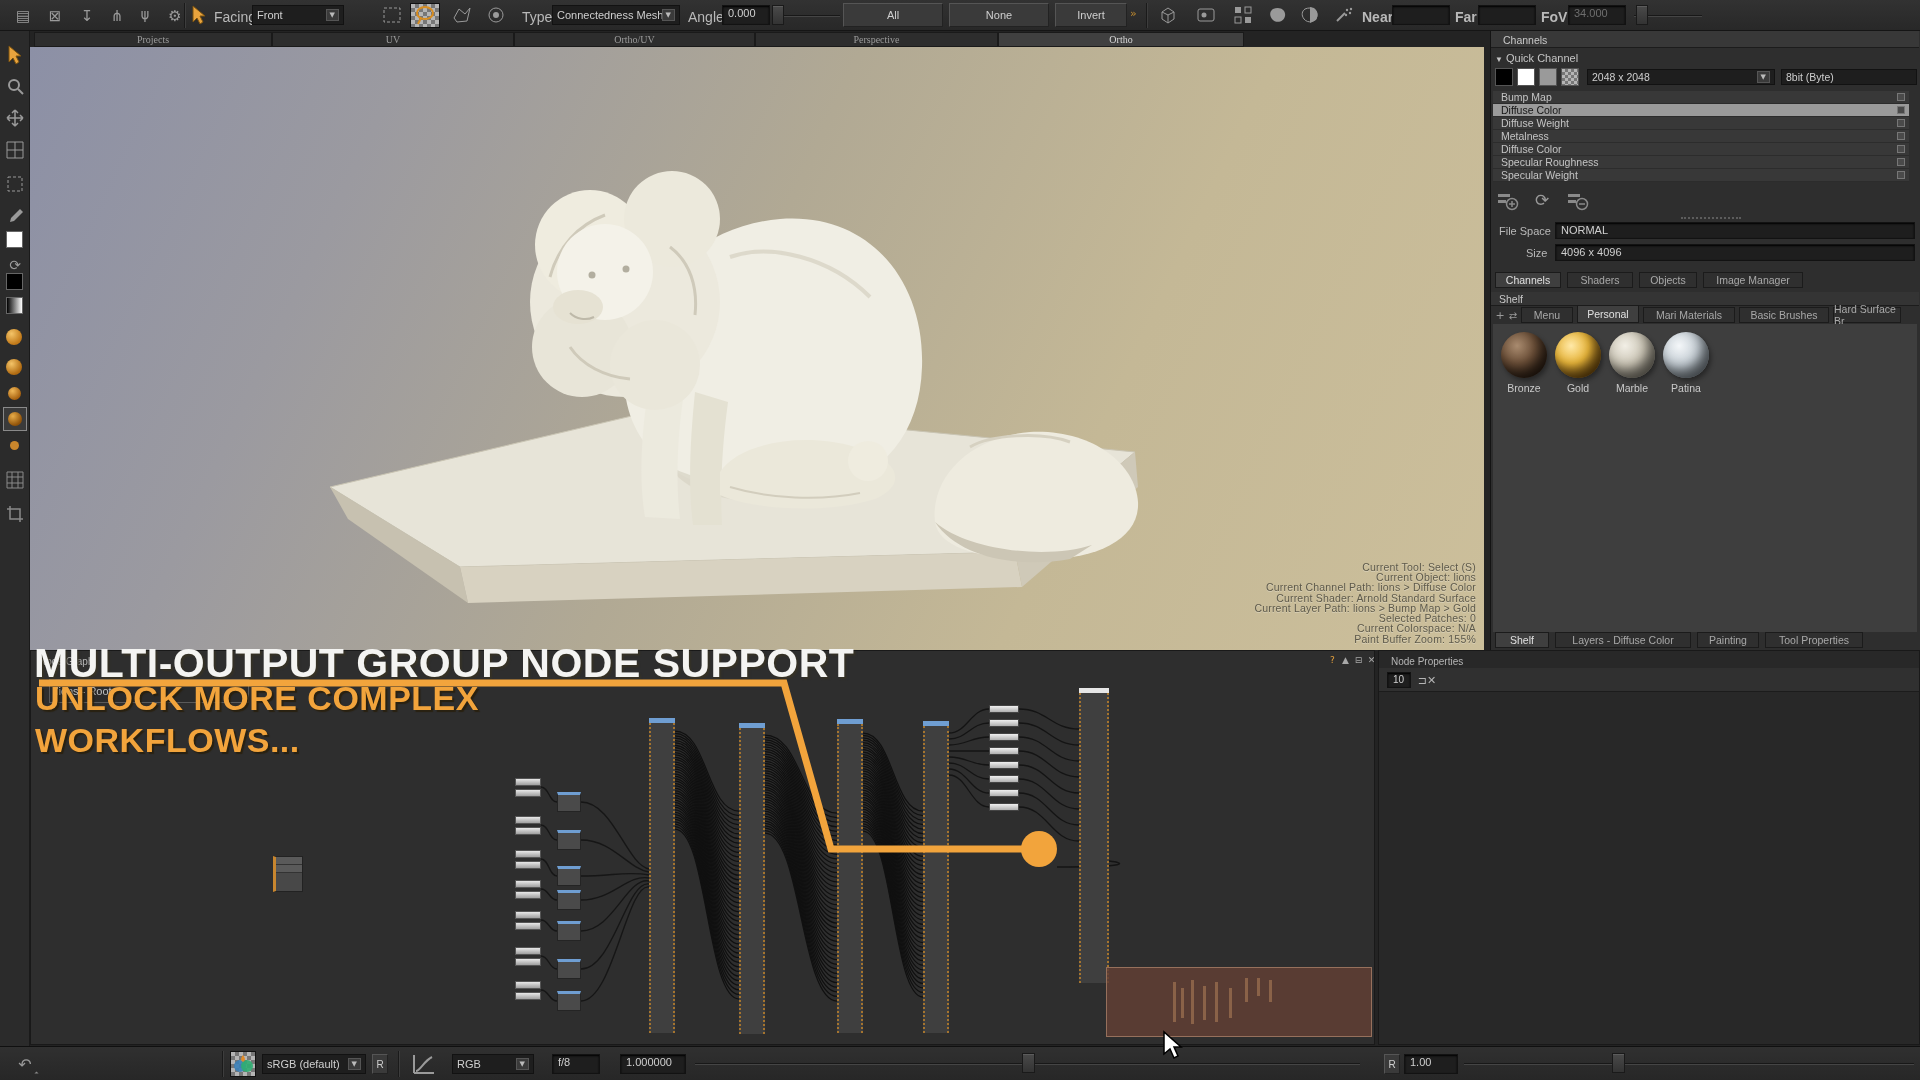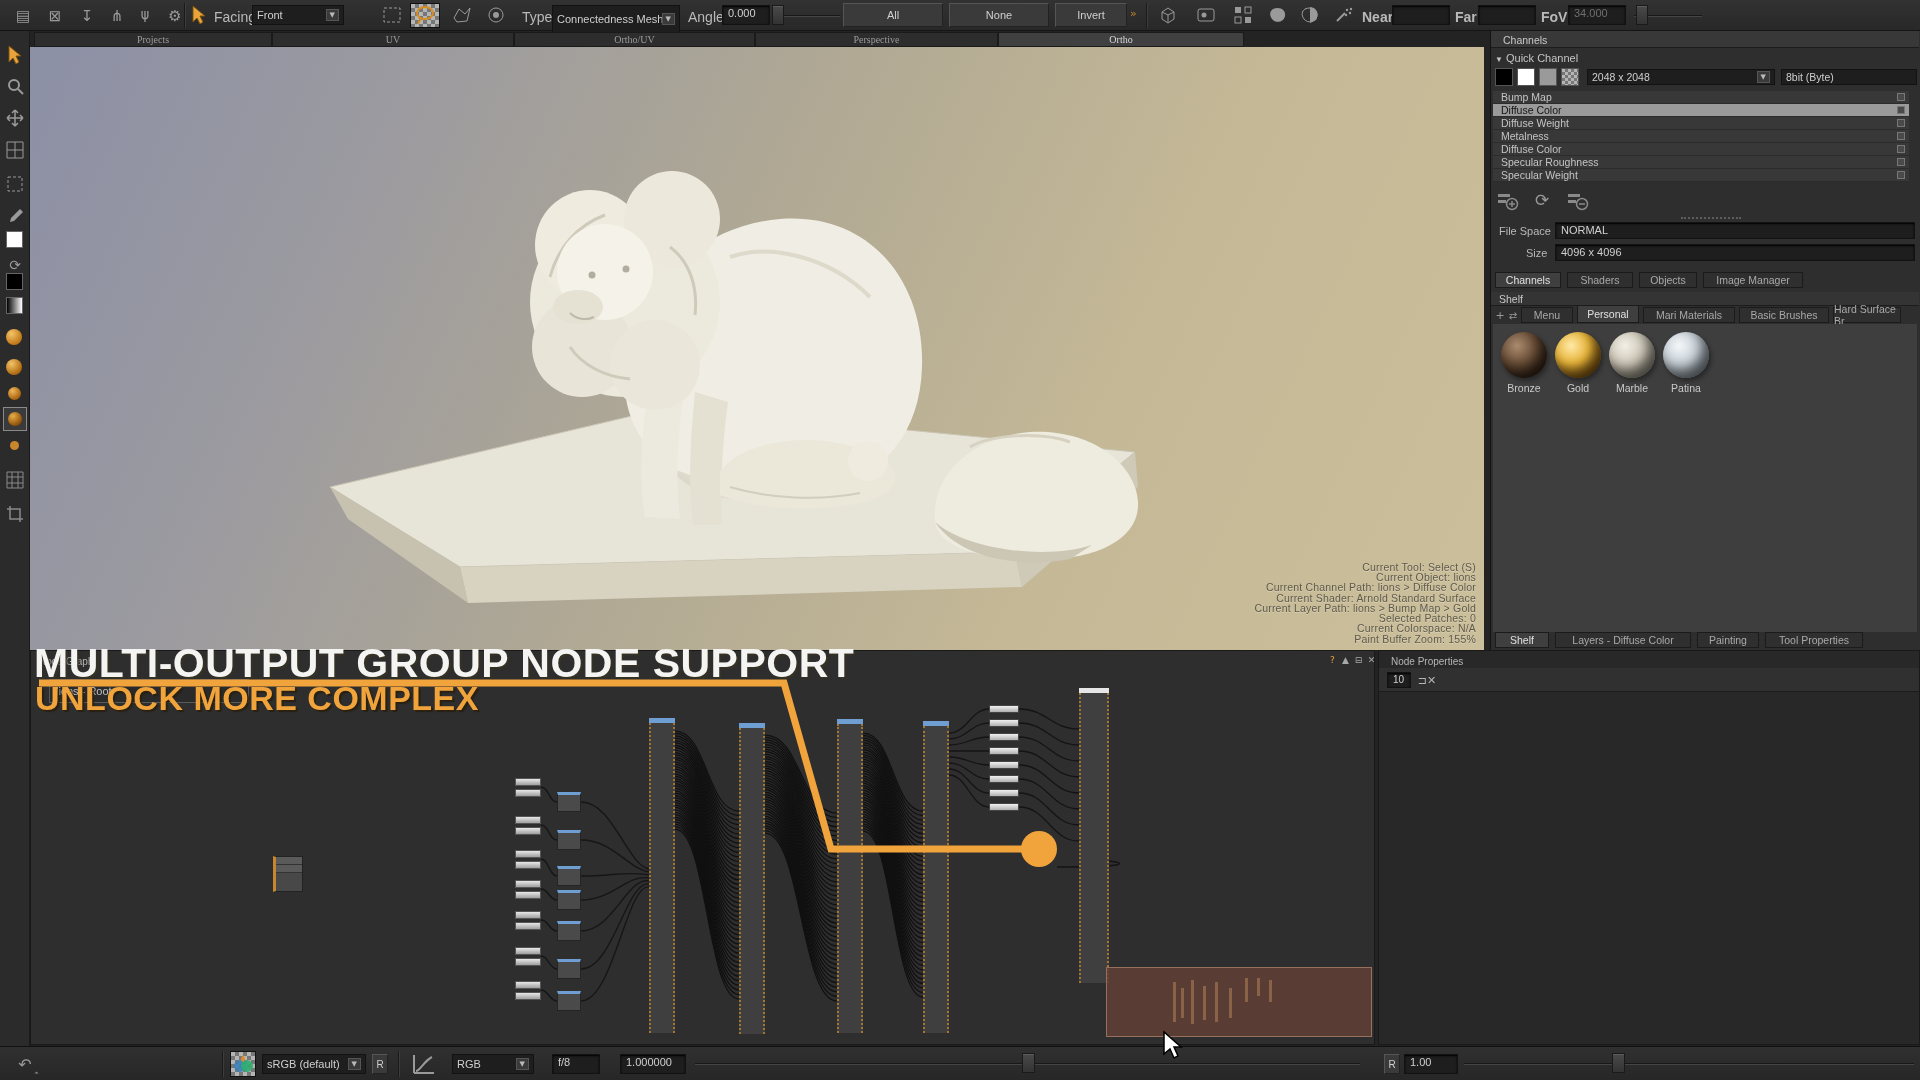--- a/index.html
+++ b/index.html
@@ -151,21 +151,21 @@
     </span>
     <svg class="abs" style="left:452px;top:6px" width="20" height="18">
       <path d="M2,12 L7,3 L13,8 L18,2 L15,15 L5,16 Z" fill="none" stroke="#9a9a9a"></path>
     </svg>
     <svg class="abs" style="left:486px;top:5px" width="20" height="20">
       <circle cx="10" cy="10" r="7" fill="none" stroke="#9a9a9a"></circle>
       <circle cx="10" cy="10" r="3" fill="#9a9a9a"></circle>
     </svg>
 
     <span class="lbl abs" style="left:522px;top:9px">Type</span>
-    <div class="drop abs" style="left:552px;top:5px;width:128px;height:28px">
+    <div class="drop abs" style="left:552px;top:5px;width:128px;height:20px">
       <span style="overflow:hidden;white-space:nowrap">Connectedness Mesh</span>
       <span class="dar">▼</span>
     </div>
 
     <span class="lbl abs" style="left:688px;top:9px">Angle</span>
     <div class="field abs" style="left:722px;top:5px;width:48px;height:20px">0.000</div>
     <div class="slider-track abs" style="left:772px;top:15px;width:68px"></div>
     <div class="slider-handle abs" style="left:772px;top:5px;height:20px;width:12px"></div>
 
     <div class="btn abs" style="left:843px;top:3px;width:100px;height:24px">All</div>
@@ -281,20 +281,21 @@
   <div id="nodegraph" class="abs">
     <span id="ng-title" class="abs">Node Graph</span>
     <span class="ng-hicon" style="left:1296px;color:#e8a33d">?</span>
     <span class="ng-hicon" style="left:1309px">▲</span>
     <span class="ng-hicon" style="left:1322px">⊟</span>
     <span class="ng-hicon" style="left:1335px">✕</span>
 
     <div id="ng-breadcrumb" class="abs">lions - Root</div>
     <div id="ng-overlay" class="abs">
       <div>UNLOCK MORE COMPLEX</div>
+      <div>WORKFLOWS...</div>
     </div>
 
     <svg id="ng-wires" width="1345" height="395">
         <path d="M510,136 C518,136 518,151 526,151" fill="none" stroke="#161616" stroke-width="1.4"></path>
         <path d="M510,174 C518,174 518,189 526,189" fill="none" stroke="#161616" stroke-width="1.4"></path>
         <path d="M510,208 C518,208 518,225 526,225" fill="none" stroke="#161616" stroke-width="1.4"></path>
         <path d="M510,238 C518,238 518,249 526,249" fill="none" stroke="#161616" stroke-width="1.4"></path>
         <path d="M510,269 C518,269 518,280 526,280" fill="none" stroke="#161616" stroke-width="1.4"></path>
         <path d="M510,305 C518,305 518,318 526,318" fill="none" stroke="#161616" stroke-width="1.4"></path>
         <path d="M510,339 C518,339 518,350 526,350" fill="none" stroke="#161616" stroke-width="1.4"></path>

